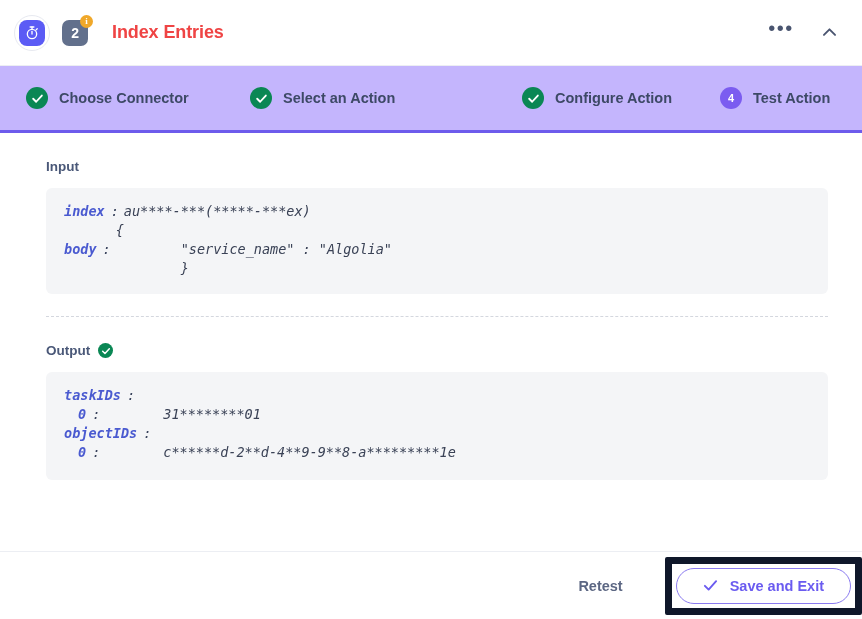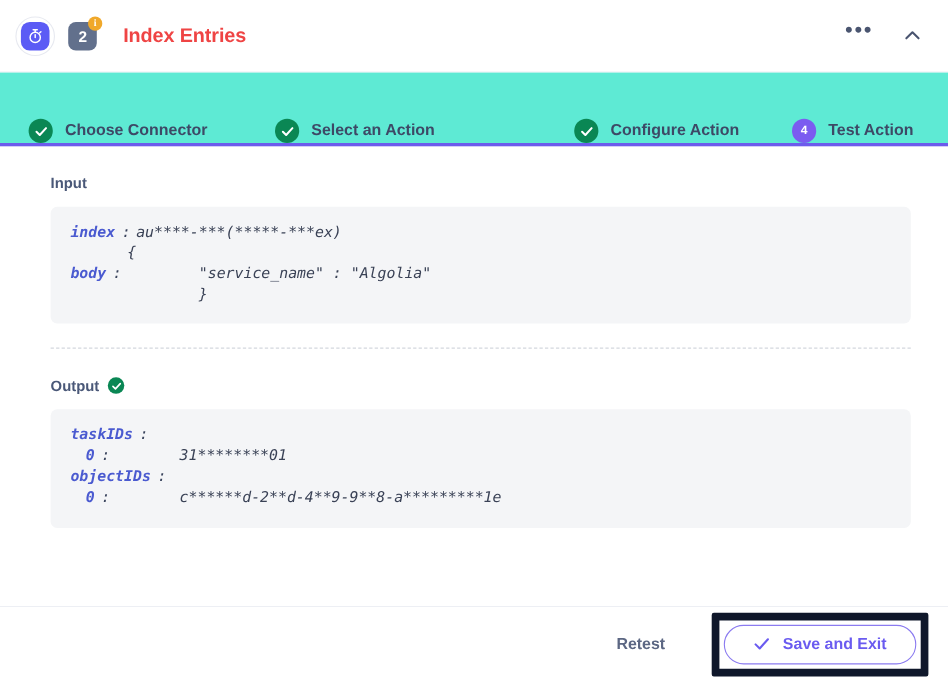--- a/index.html
+++ b/index.html
@@ -95,24 +95,24 @@
     justify-content: center;
     color: #4a5570;
     cursor: pointer;
   }
   .hdr-btn.more { margin-right: 18px; font-size: 20px; line-height: 0; letter-spacing: 1.5px; padding-bottom: 9px;}
 
   
   .stepper {
     height: 64px;
     display: flex;
-    align-items: flex-end;
+    align-items: center;
     padding: 0 26px;
     box-sizing: border-box;
-    background: #5eead4;
+    background: #c4b5fd;
   }
   .step {
     display: flex;
     align-items: center;
     flex: 0 0 auto;
   }
   .step-circle {
     width: 22px;
     height: 22px;
     border-radius: 50%;
@@ -196,21 +196,20 @@
   }
   .footer {
     position: absolute;
     left: 0;
     right: 0;
     top: 552px;
     height: 67px;
     display: flex;
     align-items: center;
     justify-content: flex-end;
-    padding-right: 18px;
     box-sizing: border-box;
     background: #ffffff;
   }
   .retest-btn {
     font-size: 14.5px;
     font-weight: bold;
     color: #5c6783;
     margin-right: 36px;
     cursor: pointer;
     background: none;

